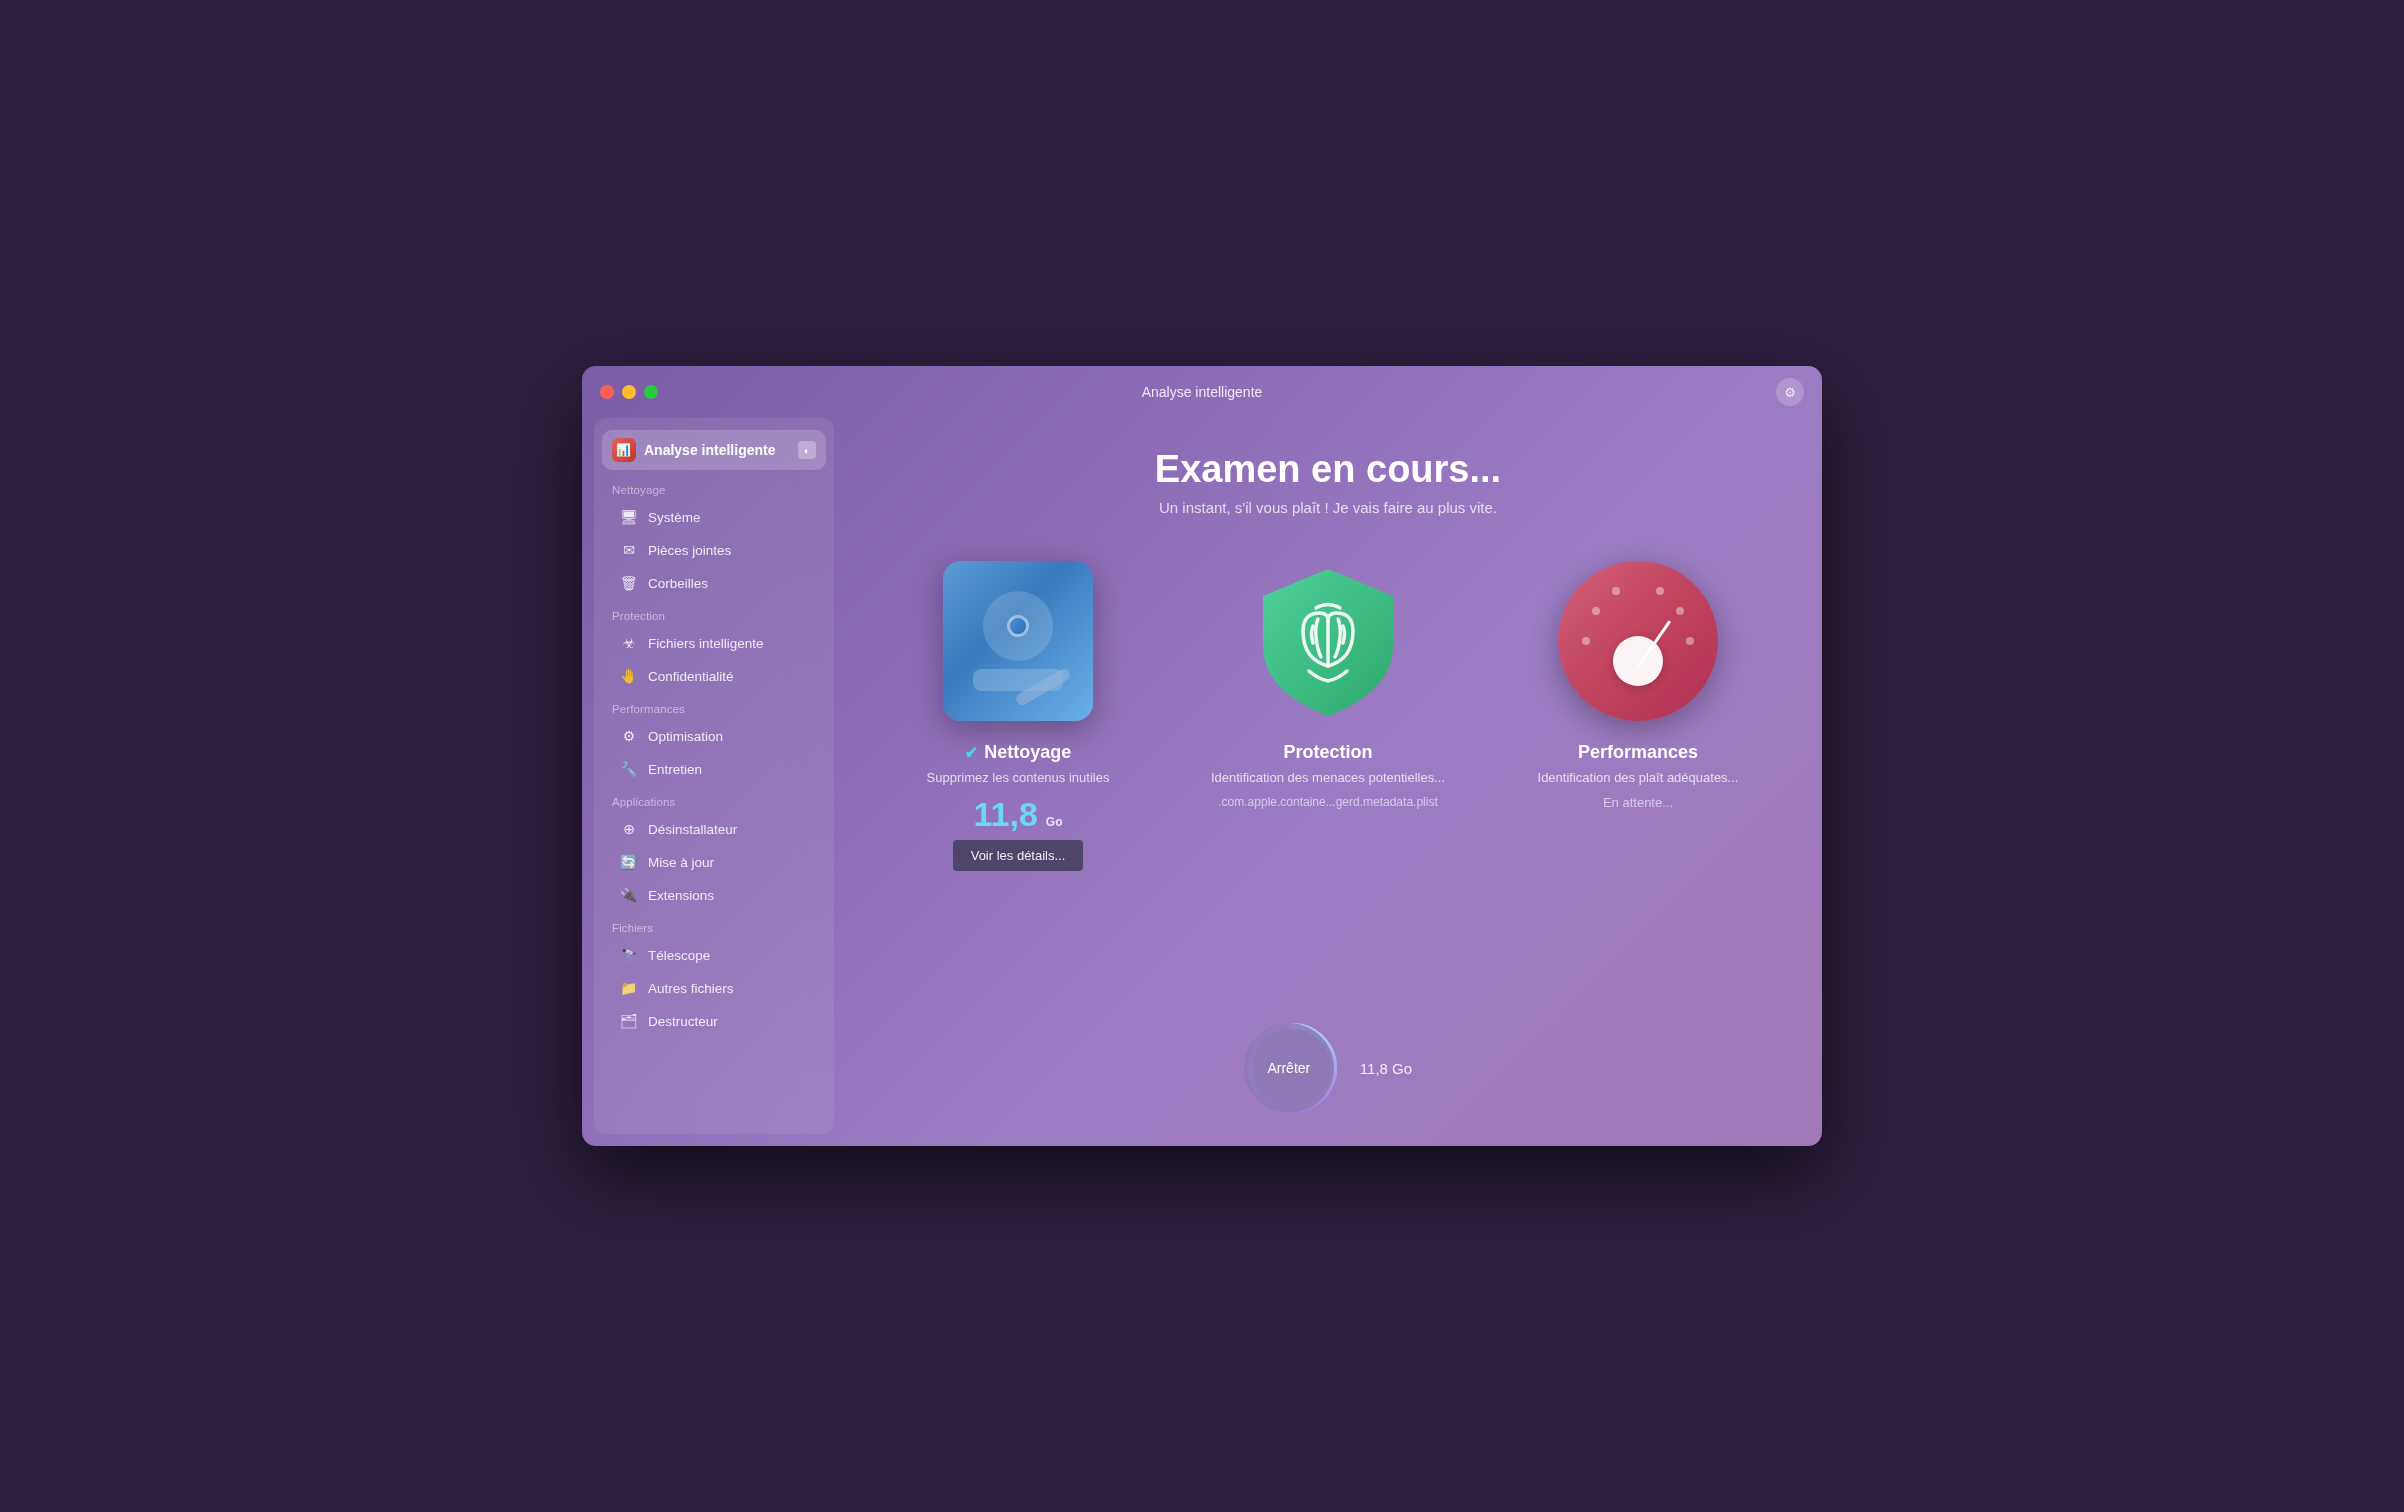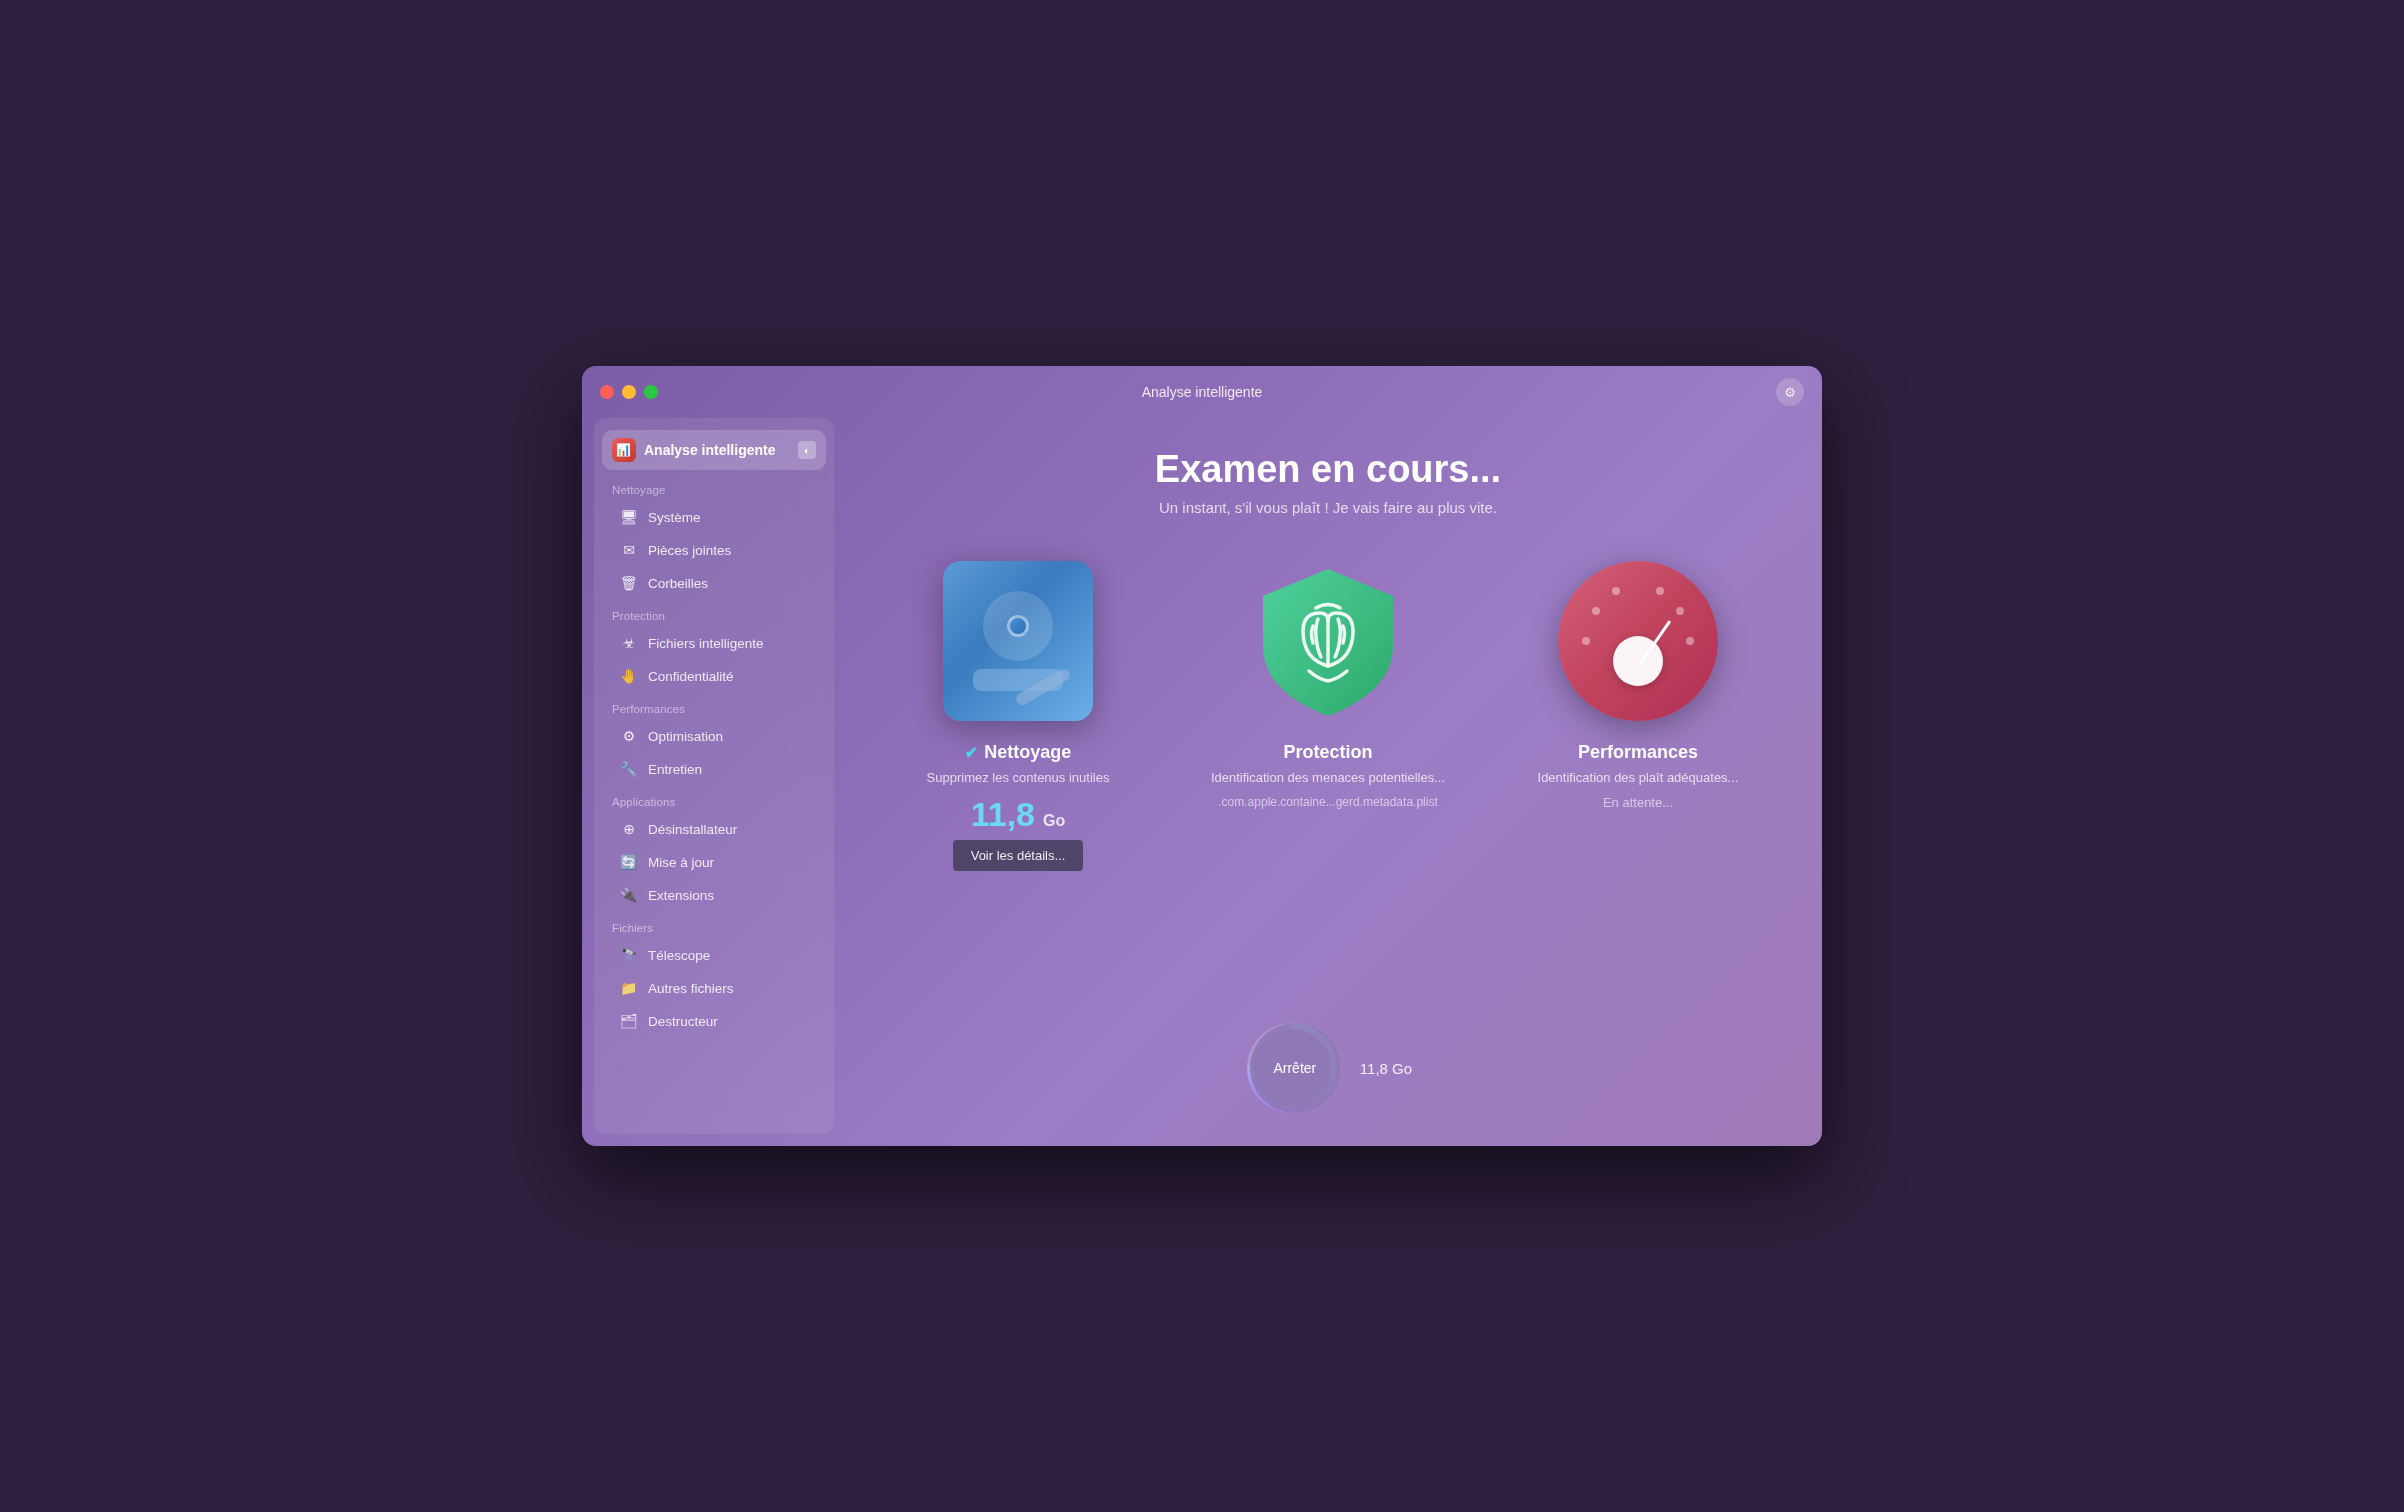--- a/index.html
+++ b/index.html
@@ -274,21 +274,21 @@
     }
     .card-size {
       font-size: 32px;
       font-weight: 700;
       color: #7dd8f5;
       display: flex;
       align-items: baseline;
       gap: 8px;
     }
     .card-size-unit {
-      font-size: 16px;
+      font-size: 12px;
       color: rgba(255,255,255,0.8);
     }
     .card-btn {
       background: rgba(50,50,70,0.7);
       color: rgba(255,255,255,0.9);
       border: none;
       border-radius: 4px;
       padding: 8px 18px;
       font-size: 13px;
       cursor: pointer;
@@ -313,21 +313,21 @@
       font-size: 14px;
       font-weight: 500;
       cursor: pointer;
     }
     .ring-container {
       position: relative;
       width: 96px;
       height: 96px;
       display: flex;
       align-items: center;
-      justify-content: flex-end;
+      justify-content: flex-start;
     }
     .ring-size-label {
       color: rgba(255,255,255,0.85);
       font-size: 15px;
     }
     .bottom-section {
       display: flex;
       align-items: center;
       justify-content: center;
       gap: 20px;

